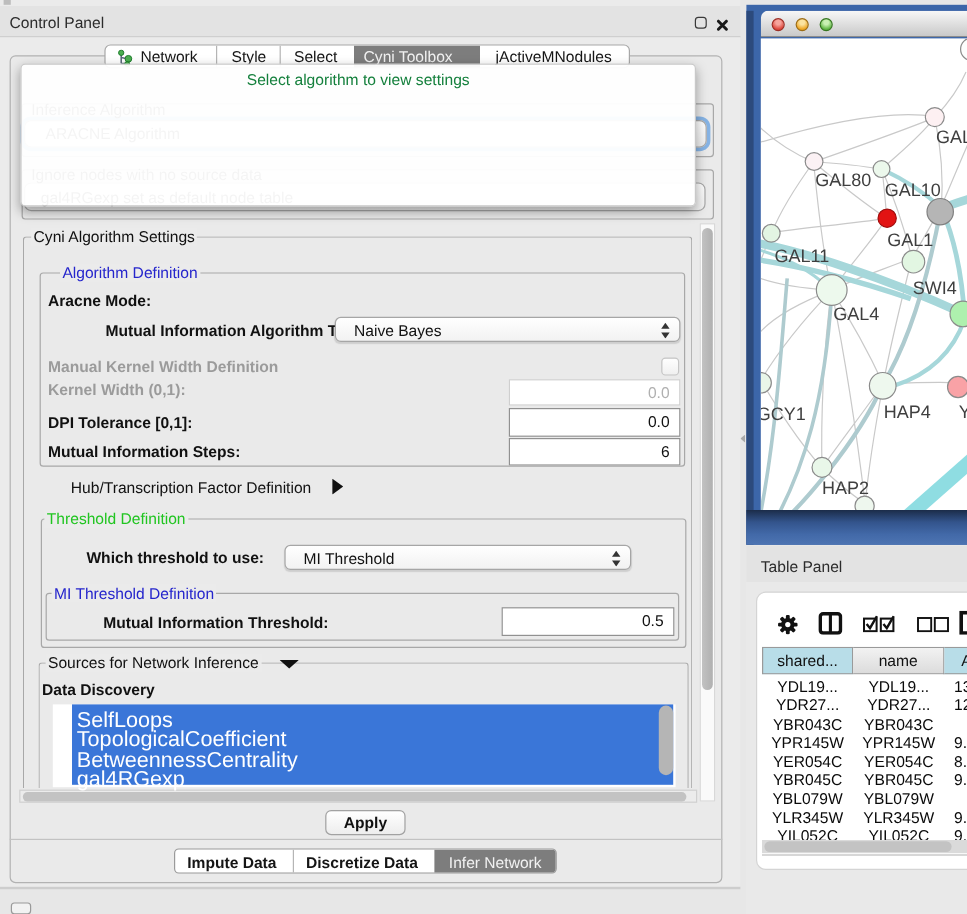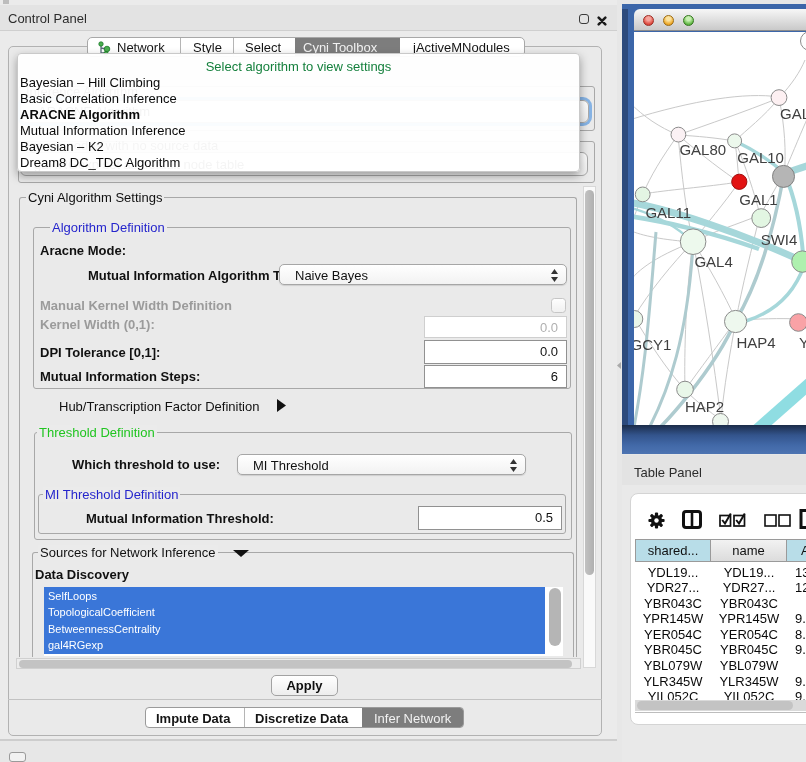--- a/index.html
+++ b/index.html
@@ -113,21 +113,21 @@
       <span>0.5</span>
     </div>
 
   <div class="grpbox" style="left:32px;top:552px;width:542px;height:105px;border-bottom:none;border-radius:3px 3px 0 0;"></div>
   <div class="grptitle" style="left:38px;top:545px;color:#111;">Sources for Network Inference</div>
   <svg class="abs" style="left:233px;top:549px;" width="16" height="9" viewBox="0 0 16 9">
       <path d="M0 1 L16 1 L8 8 Z" fill="#111"></path>
     </svg>
   <div class="lbl" style="left:35px;top:567px;">Data Discovery</div>
   <div class="abs" style="left:44px;top:587px;width:519px;height:69px;background:#fff;"></div>
-  <div class="abs" style="left:44px;top:587px;width:501px;height:67px;background:#3a76d8;font-size:11px;color:#fff;">
+  <div class="abs" style="left:60px;top:587px;width:501px;height:67px;background:#3a76d8;font-size:18px;color:#fff;">
     <div class="abs" style="left:4px;top:2.5px;">SelfLoops</div>
     <div class="abs" style="left:4px;top:19px;">TopologicalCoefficient</div>
     <div class="abs" style="left:4px;top:35.5px;">BetweennessCentrality</div>
     <div class="abs" style="left:4px;top:52px;">gal4RGexp</div>
   </div>
   <div class="abs" style="left:549px;top:588px;width:12px;height:58px;background:#b5b5b5;border-radius:6px;"></div>
 
   <div class="abs" style="left:271px;top:675px;width:67px;height:21px;border:1px solid #a2a2a2;border-radius:5px;background:linear-gradient(#ffffff,#ededed);text-align:center;font-size:13px;font-weight:bold;color:#111;line-height:20px;">Apply</div>
 
   <div class="abs" style="left:8px;top:699px;width:594px;height:1px;background:#c2c2c2;"></div>
@@ -135,28 +135,20 @@
   <div class="abs" style="left:145px;top:707px;width:319px;height:21px;background:#fff;border:1px solid #9a9a9a;border-radius:4px;overflow:hidden;font-size:13px;font-weight:bold;">
     <div class="abs" style="left:10px;top:3px;color:#151515;">Impute Data</div>
     <div class="abs" style="left:98px;top:0;width:1px;height:21px;background:#b5b5b5;"></div>
     <div class="abs" style="left:109px;top:3px;color:#151515;">Discretize Data</div>
     <div class="abs" style="left:216px;top:0;width:103px;height:21px;background:#7d7d7d;"></div>
     <div class="abs" style="left:228px;top:3px;color:#f2f2f2;font-weight:normal;">Infer Network</div>
   </div>
 
   <div class="abs" style="left:17px;top:53px;width:563px;height:119px;background:rgba(255,255,255,0.952);border:1px solid #c9c9c9;border-radius:4px;box-shadow:0 4px 10px rgba(0,0,0,0.35);"></div>
   <div class="abs" style="left:17px;top:59px;width:563px;text-align:center;font-size:13px;color:#15803d;">Select algorithm to view settings</div>
-  <div class="abs" style="left:20px;top:75px;font-size:13px;color:#0a0a0a;line-height:16px;">
-    Bayesian – Hill Climbing<br>
-    Basic Correlation Inference<br>
-    <b>ARACNE Algorithm</b><br>
-    Mutual Information Inference<br>
-    Bayesian – K2<br>
-    Dream8 DC_TDC Algorithm
-  </div>
 
   <div class="abs" style="left:0;top:739px;width:617px;height:2px;background:#cdcdcd;"></div>
 </div>
 
 <div class="abs" style="left:9px;top:752px;width:17px;height:10px;border:1.5px solid #9a9a9a;border-radius:3px;background:#f2f2f2;"></div>
 
 <div class="abs" style="left:617px;top:362px;width:4px;height:7px;background:#a9a9a9;clip-path:polygon(100% 0,0 50%,100% 100%);"></div>
 
 <div class="abs" style="left:622px;top:4px;width:184px;height:450px;background:#3c66a9;">
   <div class="abs" style="left:0;top:5px;width:6px;height:445px;background:#2c4a7c;"></div>

